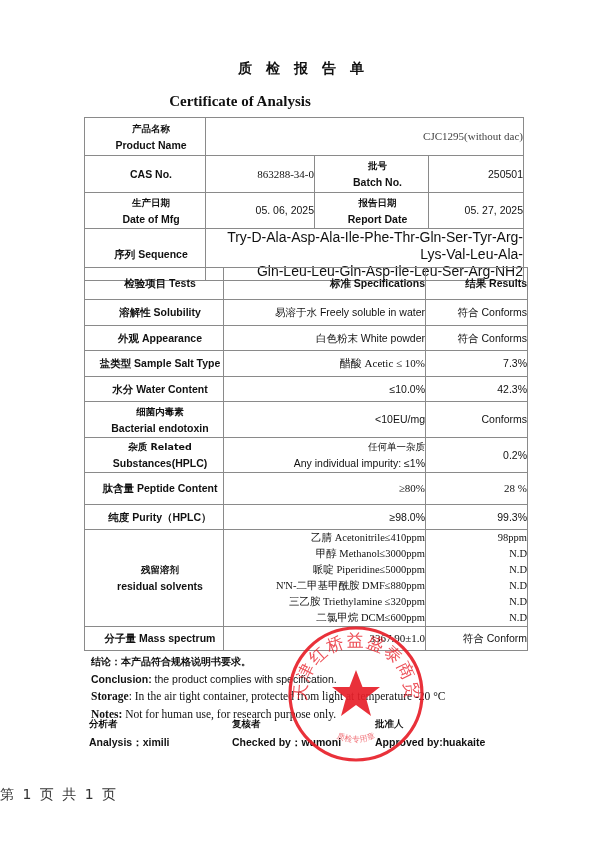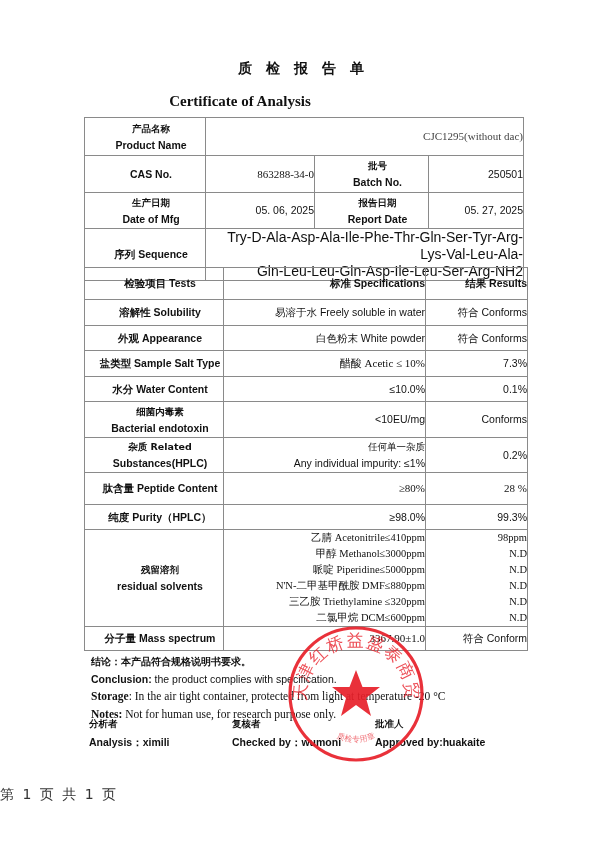--- a/index.html
+++ b/index.html
@@ -119,21 +119,21 @@
     <td class="ctr">符合 Conforms</td>
   </tr>
   <tr style="height:26px">
     <td class="lbl">盐类型 Sample Salt Type</td>
     <td class="ctr serif">醋酸 Acetic ≤ 10%</td>
     <td class="ctr">7.3%</td>
   </tr>
   <tr style="height:25px">
     <td class="lbl">水分 Water Content</td>
     <td class="ctr">≤10.0%</td>
-    <td class="ctr">0.1%</td>
+    <td class="ctr">42.3%</td>
   </tr>
   <tr style="height:36px">
     <td class="lbl">
       <div class="cn">细菌内毒素</div>
       <div>Bacterial endotoxin</div>
     </td>
     <td class="ctr">&lt;10EU/mg</td>
     <td class="ctr">Conforms</td>
   </tr>
   <tr style="height:33px">

